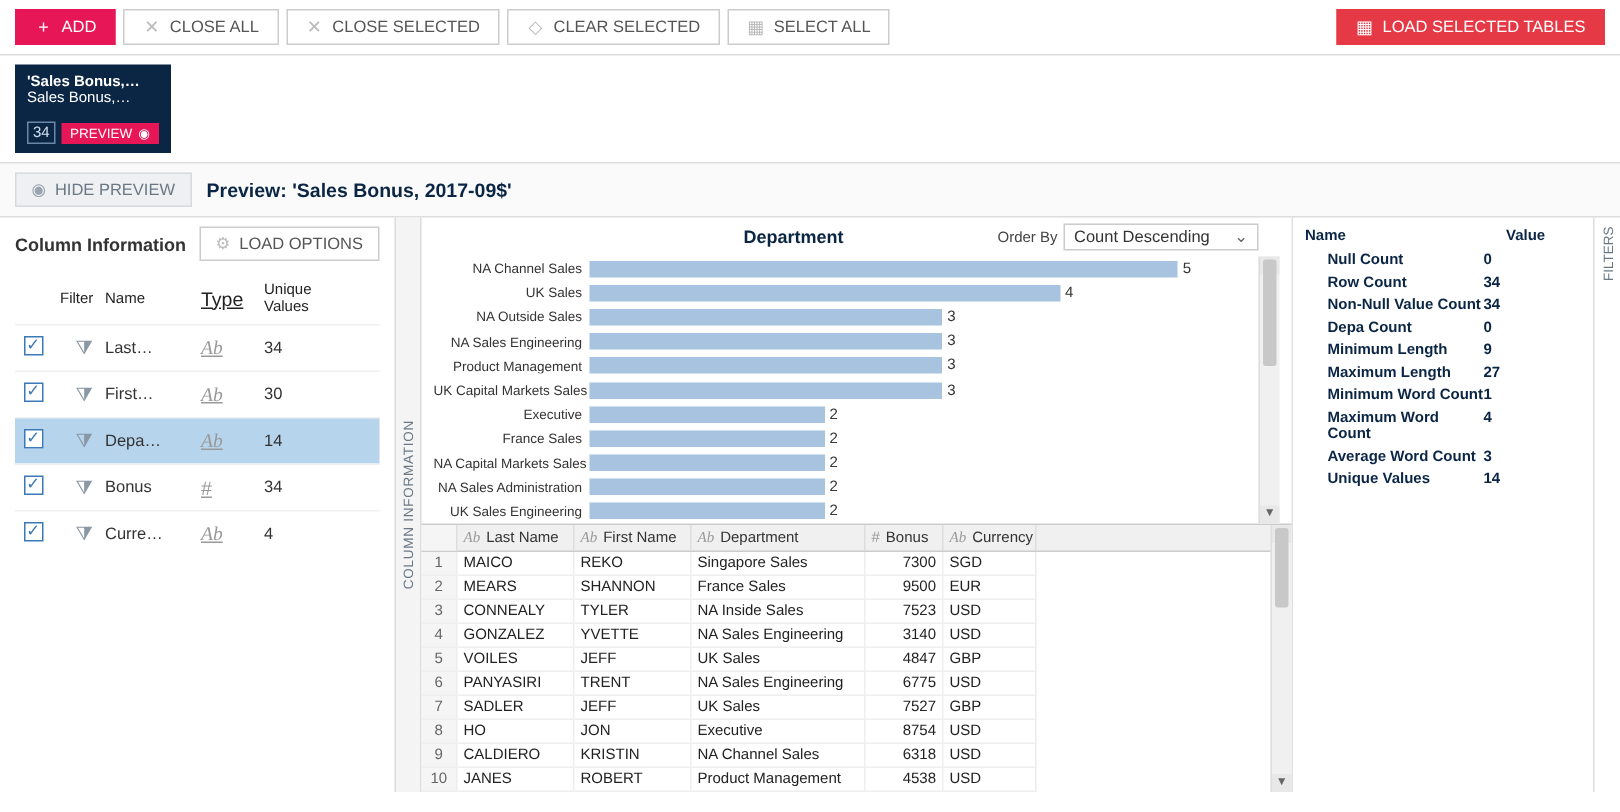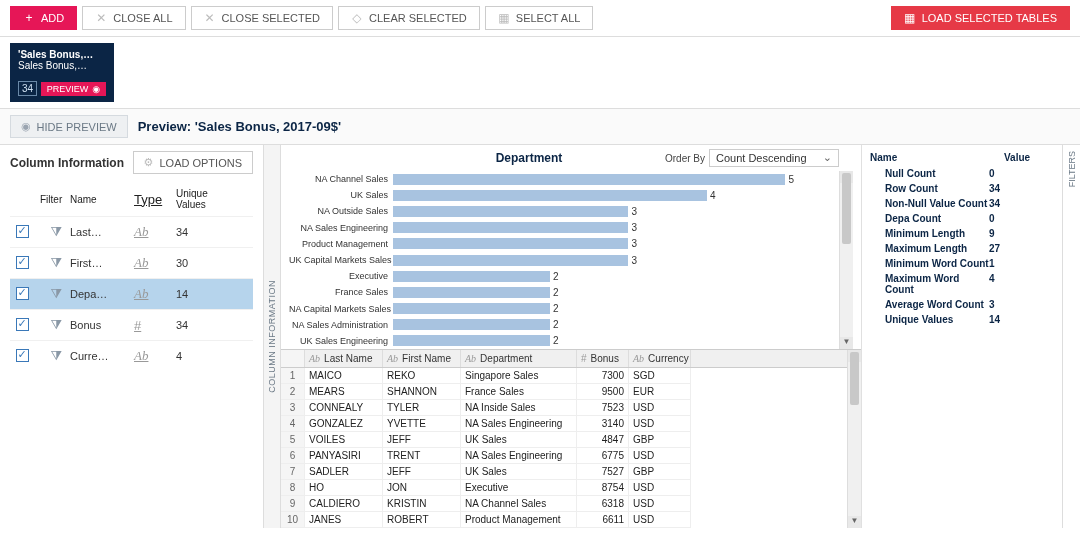--- a/index.html
+++ b/index.html
@@ -413,21 +413,21 @@
               <div class="gc2">KRISTIN</div>
               <div class="gc3">NA Channel Sales</div>
               <div class="gc4">6318</div>
               <div class="gc5">USD</div>
             </div>
             <div class="gr">
               <div class="gc0">10</div>
               <div class="gc1">JANES</div>
               <div class="gc2">ROBERT</div>
               <div class="gc3">Product Management</div>
-              <div class="gc4">6611</div>
+              <div class="gc4">4538</div>
               <div class="gc5">USD</div>
             </div>
           </div>
       </div>
       <div class="scrollbar-v" style="height:auto">
         <div class="arrow scroll-up">▲</div>
         <div class="thumb" style="height:30%"></div>
         <div class="arrow scroll-down">▼</div>
       </div>
     </div>

